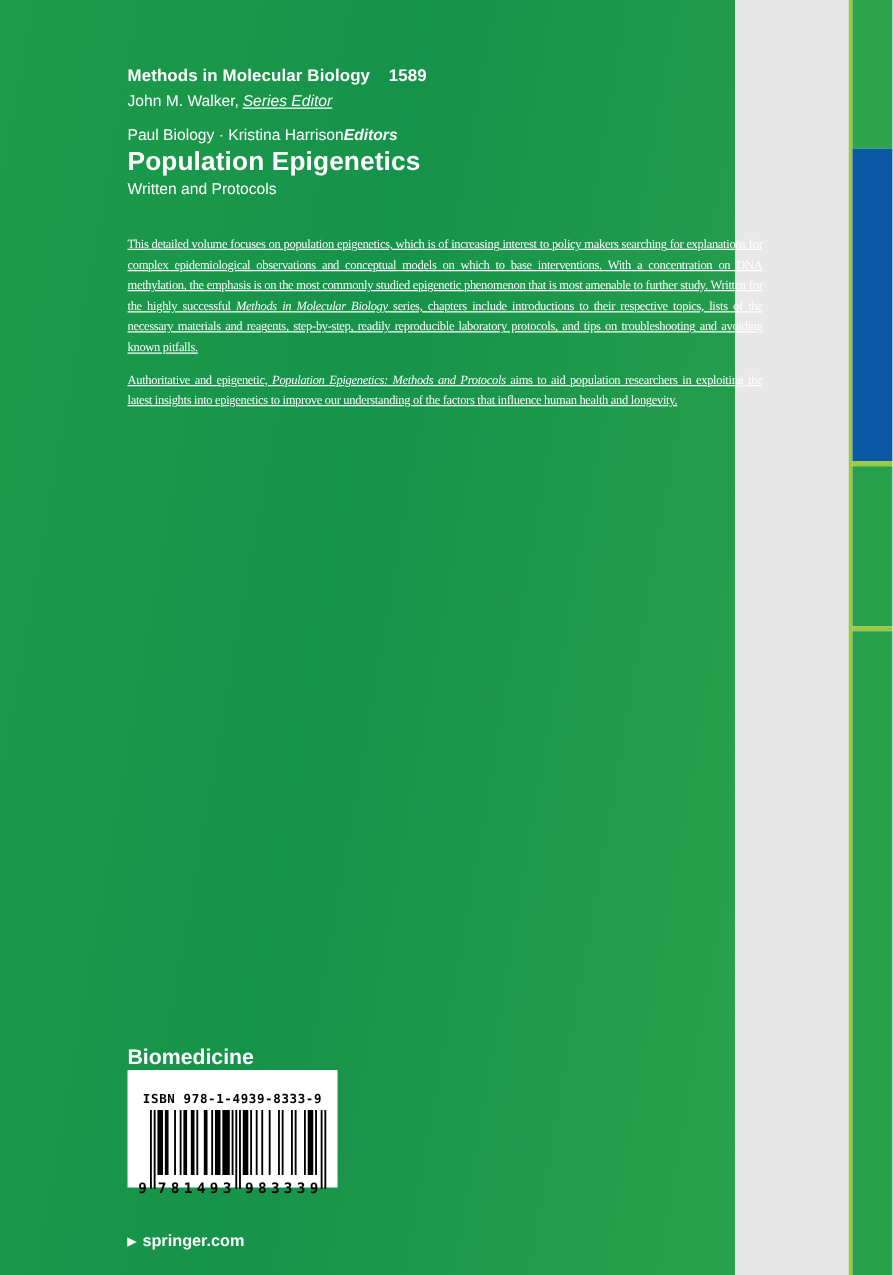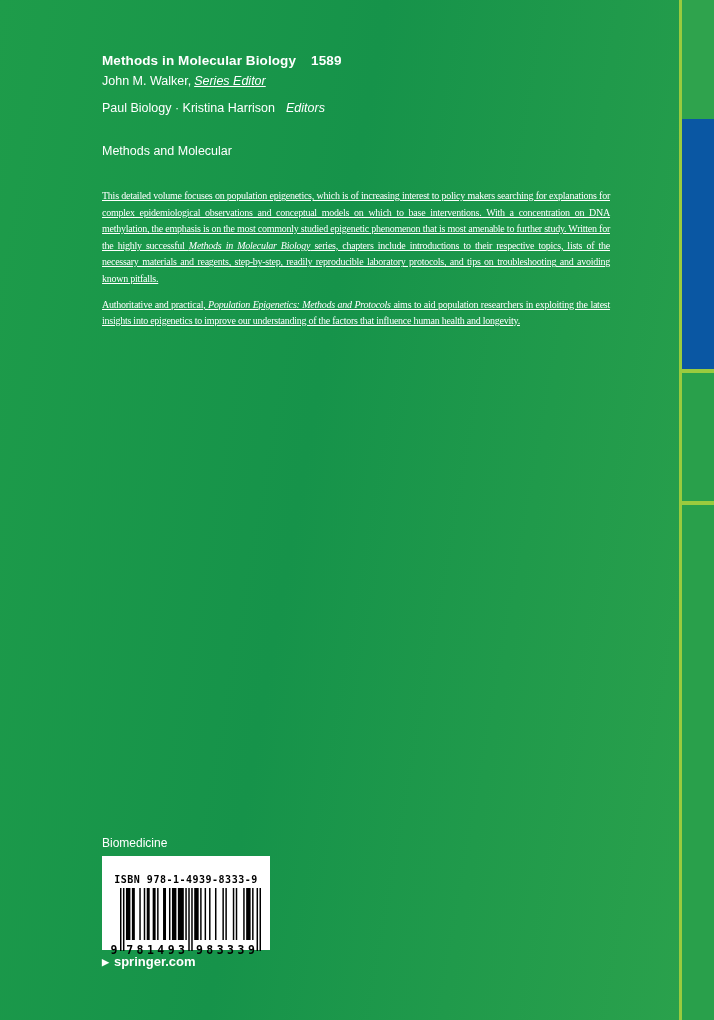--- a/index.html
+++ b/index.html
@@ -5,21 +5,21 @@
   html,body{margin:0;padding:0;background:#e8e8e8;}
   .cover{
     position:relative;
     width:714px;height:1020px;
     overflow:hidden;
     font-family:"Liberation Sans",sans-serif;
     color:var(--text,#ffffff);
   }
   
   .main-area{
-    position:absolute;left:0;top:0;width:679px;height:100%;
+    position:absolute;left:0;top:0;width:588px;height:100%;
     background:linear-gradient(100deg,
       var(--cover-green-left,#1e9c4a) 0%,
       var(--cover-green-mid,#16934a) 45%,
       var(--cover-green-right,#2aa14c) 100%);
   }
   
   .vline{
     position:absolute;left:679px;top:0;width:3px;height:100%;
     background:var(--accent-line,#9acb3e);
   }
@@ -34,81 +34,82 @@
   .seg-mid{height:128px;background:var(--right-column-green,#29a04b);}
   .seg-bottom{flex:1;background:var(--right-column-green,#29a04b);}
 
   
   .line{position:absolute;left:102px;white-space:nowrap;}
   .series-line{top:53px;font-size:13.5px;font-weight:bold;letter-spacing:0.1px;}
   .series-line .num{margin-left:15px;}
   .series-editor-line{top:74px;font-size:12.5px;}
   .series-editor-line i{margin-left:3px;text-decoration:underline;}
   .editors-line{top:101px;font-size:12.5px;font-weight:500;}
-  .editors-line i{margin-left:11px;font-weight:normal;}
+  .editors-line i{font-weight:bold;}
   .book-title{top:118px;font-size:21px;font-weight:bold;margin:0;letter-spacing:0.1px;}
   .book-subtitle{top:144px;font-size:12.5px;}
 
   
   .blurb{
     position:absolute;left:102px;top:188px;width:508px;
     font-family:"Liberation Serif",serif;
     font-size:10px;line-height:16.6px;
     letter-spacing:-0.25px;
     text-align:justify;
     text-decoration:underline;
   }
   .blurb p{margin:0 0 9px 0;}
 
   
-  .category-label{position:absolute;left:102px;top:836px;font-size:12px;font-weight:normal;}
+  .category-label{position:absolute;left:102px;top:836px;font-size:17px;font-weight:bold;}
   .barcode-box{
     position:absolute;left:102px;top:856px;width:168px;height:94px;
     background:var(--barcode-background,#ffffff);
     box-sizing:border-box;padding-top:18px;
   }
   .isbn-label{
     font-family:"DejaVu Sans Mono",monospace;
     font-size:10px;font-weight:bold;letter-spacing:0.5px;
     color:var(--barcode-ink,#000000);
     text-align:center;white-space:nowrap;
   }
   .barcode-svg{display:block;margin:3px auto 0 auto;width:153px;height:68px;}
   .bc-digits text{
     font-family:"DejaVu Sans Mono",monospace;
     font-size:11.5px;font-weight:bold;
     fill:var(--barcode-ink,#000000);
     text-anchor:middle;
   }
-  .publisher-line{position:absolute;left:102px;top:954px;font-size:13px;font-weight:bold;}
+  .publisher-line{position:absolute;left:102px;top:985px;font-size:13px;font-weight:bold;}
   .arrow-icon{font-size:9px;vertical-align:1px;margin-right:5px;}
 </style>
 </head>
 <body>
 
 <div class="cover">
   <div class="main-area">
 
     <div class="line series-line">
       <span>Methods in Molecular Biology</span><span class="num">1589</span>
     </div>
 
     <div class="line series-editor-line">
       <span>John M. Walker,</span><i>Series Editor</i>
     </div>
 
     <div class="line editors-line">
       <span>Paul Biology · Kristina Harrison</span><i>Editors</i>
     </div>
 
-    <div class="line book-subtitle">Methods and Molecular</div>
+    <h1 class="line book-title">Population Epigenetics</h1>
+    <div class="line book-subtitle">Written and Protocols</div>
 
     <div class="blurb">
       <p><span>This detailed volume focuses on population epigenetics, which is of increasing interest to policy makers searching for explanations for complex epidemiological observations and conceptual models on which to base interventions. With a concentration on DNA methylation, the emphasis is on the most commonly studied epigenetic phenomenon that is most amenable to further study. Written for the highly successful </span><i>Methods in Molecular Biology</i><span> series, chapters include introductions to their respective topics, lists of the necessary materials and reagents, step-by-step, readily reproducible laboratory protocols, and tips on troubleshooting and avoiding known pitfalls.</span></p>
-      <p><span>Authoritative and practical, </span><i>Population Epigenetics: Methods and Protocols</i><span> aims to aid population researchers in exploiting the latest insights into epigenetics to improve our understanding of the factors that influence human health and longevity.</span></p>
+      <p><span>Authoritative and epigenetic, </span><i>Population Epigenetics: Methods and Protocols</i><span> aims to aid population researchers in exploiting the latest insights into epigenetics to improve our understanding of the factors that influence human health and longevity.</span></p>
     </div>
 
     <div class="category-label">Biomedicine</div>
 
     <div class="barcode-box">
       <div class="isbn-label">ISBN 978-1-4939-8333-9</div>
       <svg id="barcode" class="barcode-svg" xmlns="http://www.w3.org/2000/svg" viewBox="0 0 153 68">
           <g fill="#000000">
             <rect x="10.00" y="0" width="1.48" height="63"></rect>
             <rect x="12.97" y="0" width="1.48" height="63"></rect>

